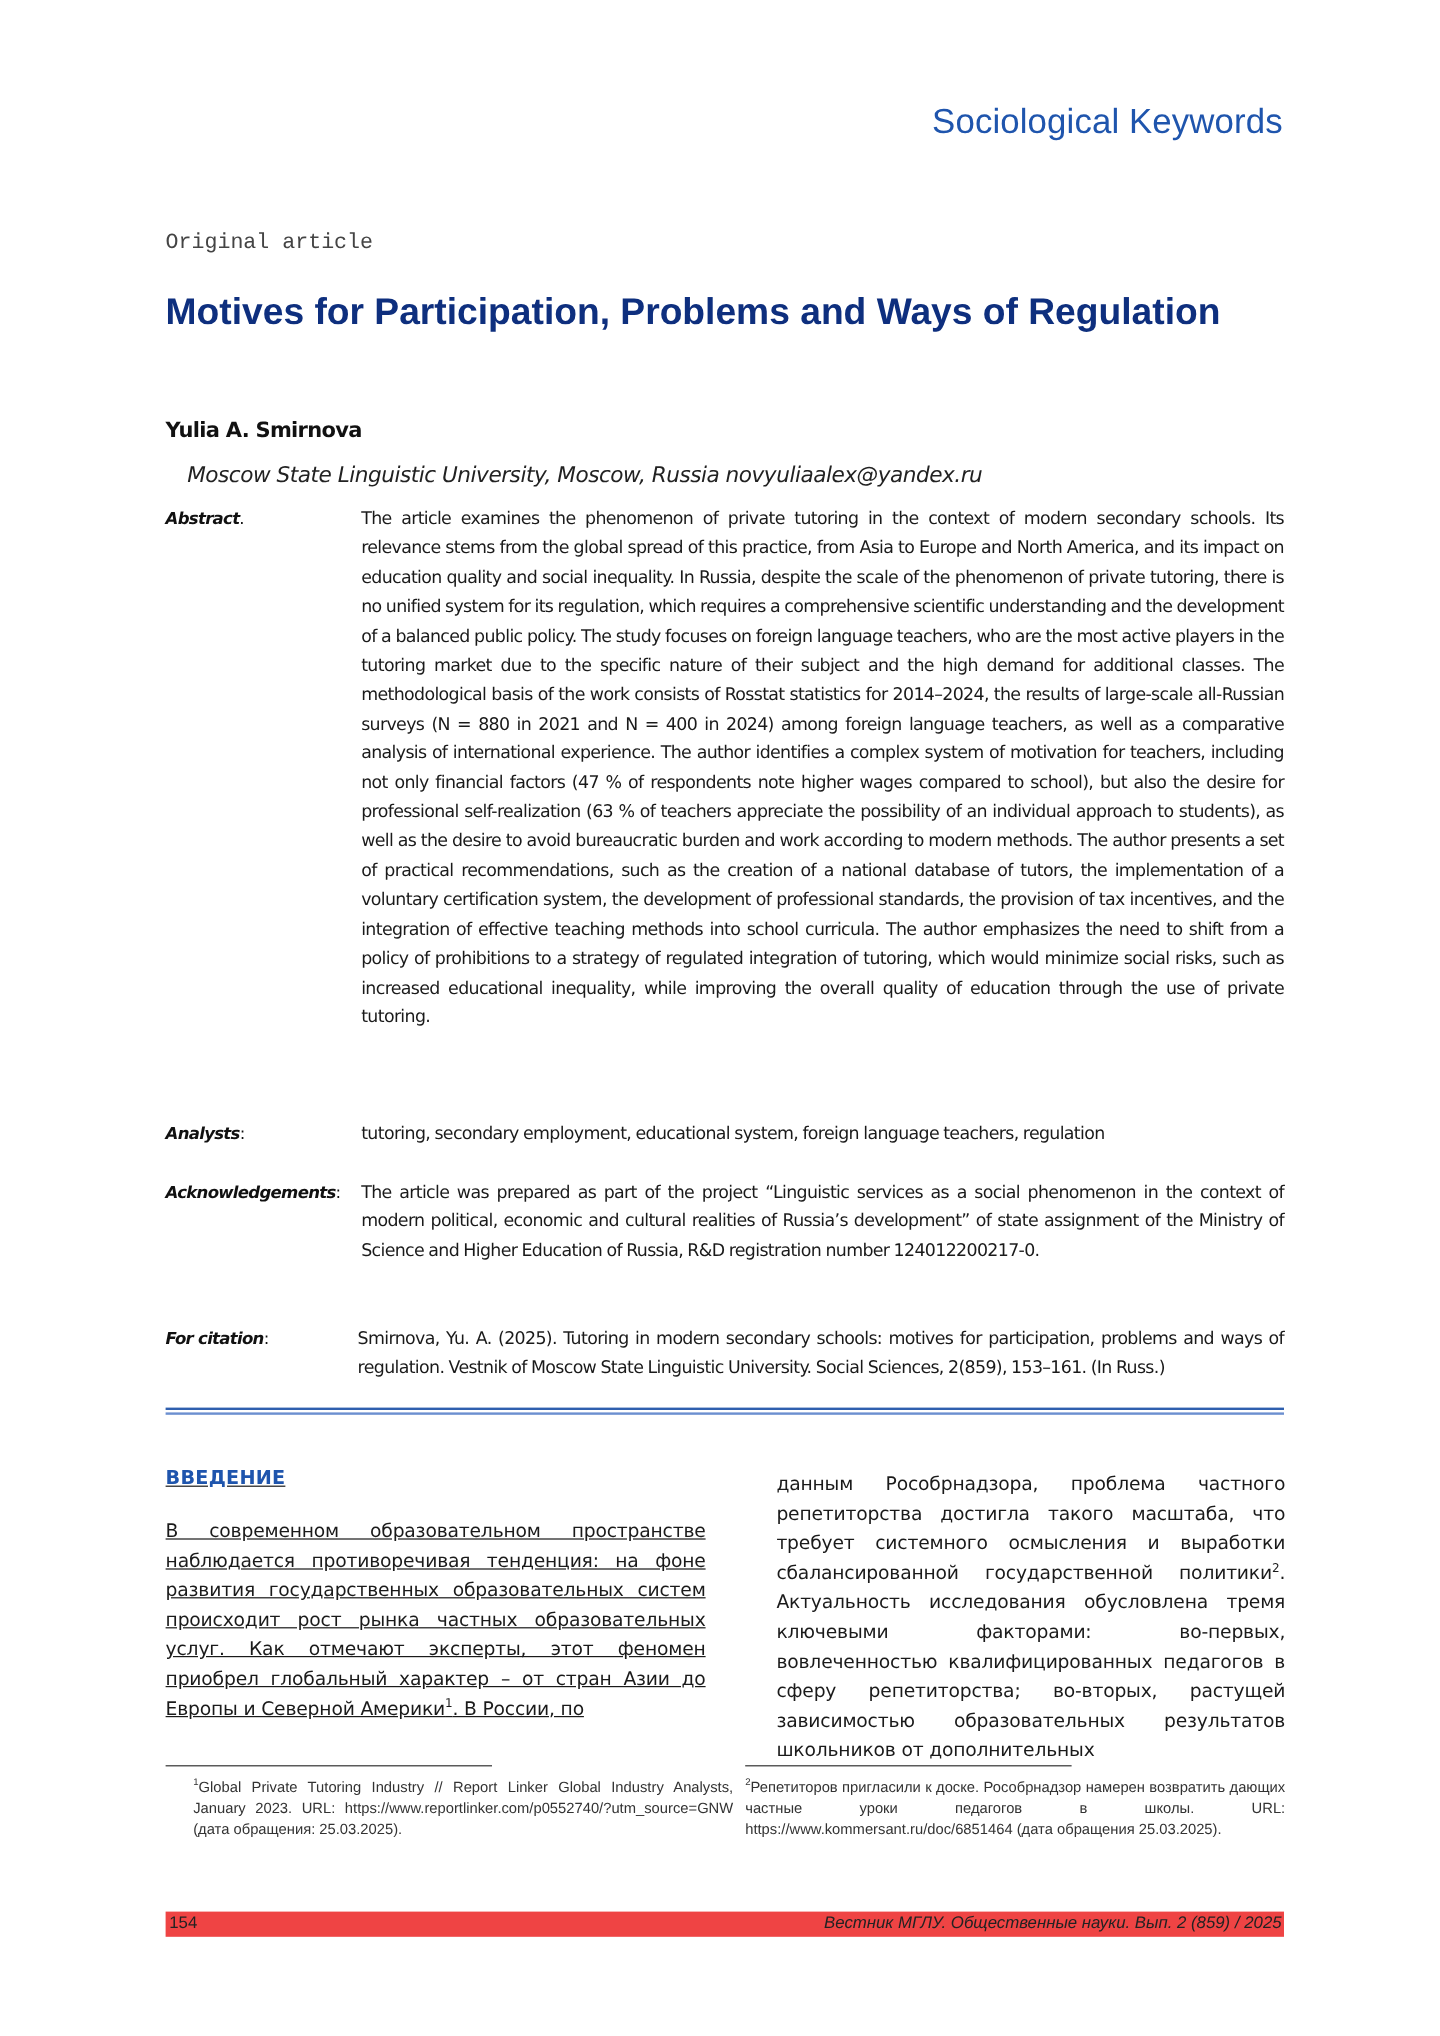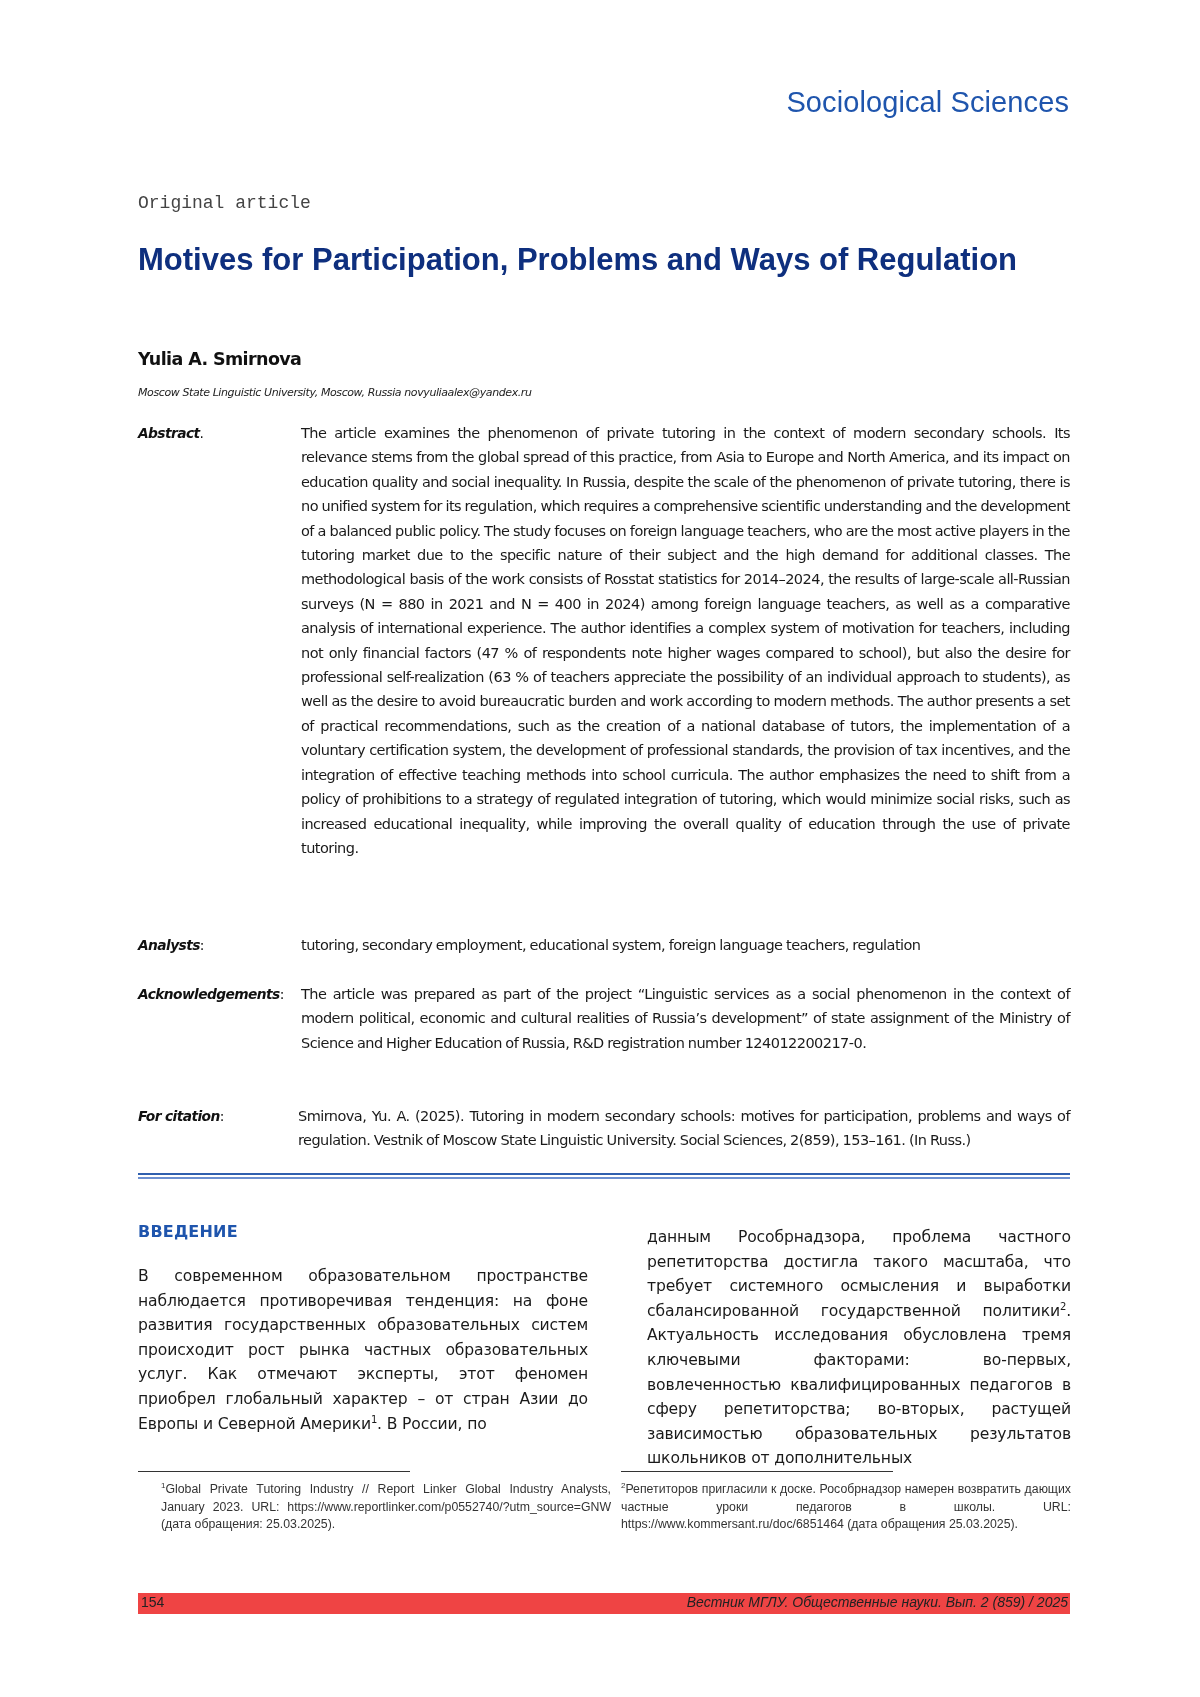--- a/index.html
+++ b/index.html
@@ -19,22 +19,22 @@
       font-family: "Liberation Sans", sans-serif; font-weight: bold;
       font-size: 31px; line-height: 47px; color: #0e2f7e; margin: 0;
     }
     #title span { display: block; }
     #author {
       position: absolute; left: 138px; top: 349px;
       font-family: "DejaVu Sans", sans-serif; font-weight: bold; font-size: 17.5px;
       letter-spacing: -0.6px; color: #111; text-align: right;
     }
     #affiliation {
-      position: absolute; left: 138px; top: 386px;
-      font-family: "DejaVu Sans", sans-serif; font-style: italic; font-size: 11px;
+      position: absolute; left: 156px; top: 386px;
+      font-family: "DejaVu Sans", sans-serif; font-style: italic; font-size: 18px;
       letter-spacing: -0.4px; color: #222; text-align: right;
     }
 
     .meta-row { position: absolute; left: 138px; width: 932px; }
     .meta-label {
       position: absolute; left: 0; top: 0;
       font-family: "DejaVu Sans", sans-serif; font-style: italic; font-weight: bold;
       font-size: 13.8px; letter-spacing: -0.6px; color: #111;
     }
     .meta-label .colon { font-weight: normal; font-style: normal; }
@@ -50,21 +50,21 @@
     #row-citation { top: 1108px; }
     #row-citation .meta-text { left: 160px; }
 
     #double-rule {
       position: absolute; left: 138px; top: 1173px; width: 932px; height: 6px;
     }
     #double-rule .r1 { position: absolute; left: 0; right: 0; top: 0; height: 2px; background: #2f5fae; }
     #double-rule .r2 { position: absolute; left: 0; right: 0; top: 4px; height: 2px; background: #6c8fd0; }
 
     .col { position: absolute; top: 1222px; width: 450px; }
-    #col-left { left: 138px; }
+    #col-left { left: 138px; text-decoration: underline; }
     #col-right { left: 621px; }
     #section-heading {
       font-family: "DejaVu Sans", sans-serif; font-weight: bold; font-size: 16px;
       color: #1f55ad; letter-spacing: 0.2px; margin: 0 0 22px 0; line-height: 20px;
     }
     .para {
       font-family: "DejaVu Sans", sans-serif; font-size: 15.6px; line-height: 24.6px;
       text-align: justify; color: #1a1a1a; margin: 0; letter-spacing: -0.15px;
     }
     #col-right .para { margin-top: 3px; margin-left: 26px; }
@@ -91,21 +91,21 @@
       font-family: "Liberation Sans", sans-serif; font-size: 14px; color: #222;
     }
     #journal-footer {
       position: absolute; right: 2px; top: 1px;
       font-family: "Liberation Sans", sans-serif; font-style: italic; font-size: 14px; color: #222;
     }
   </style>
 </head>
 <body>
 
-<div id="running-head">Sociological Sciences</div>
+<div id="running-head">Sociological Keywords</div>
 
 <div id="article-type">Original article</div>
 
 <h1 id="title">
   <span>Motives for Participation, Problems and Ways of Regulation</span>
 </h1>
 
 <div id="author">Yulia A. Smirnova</div>
 
 <div id="affiliation">Moscow State Linguistic University, Moscow, Russia novyuliaalex@yandex.ru</div>

